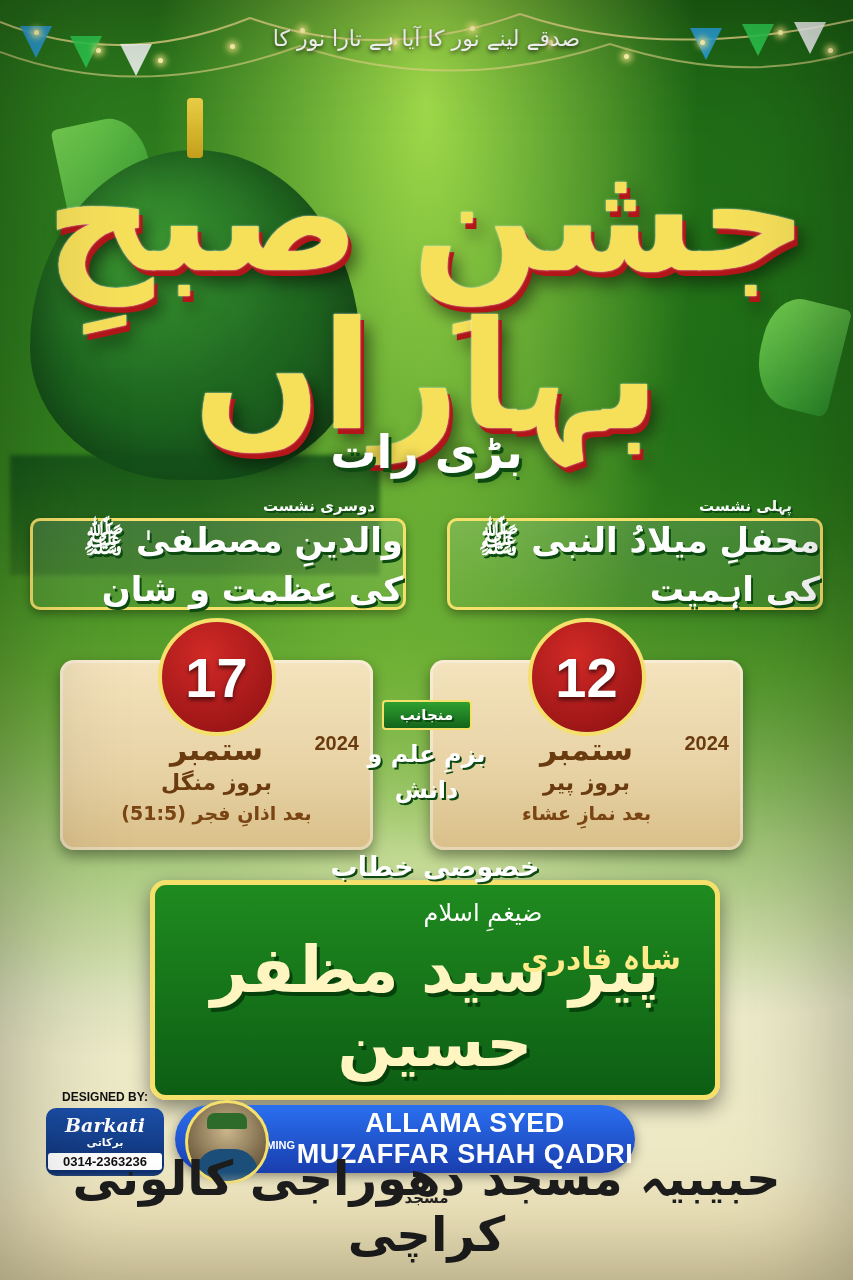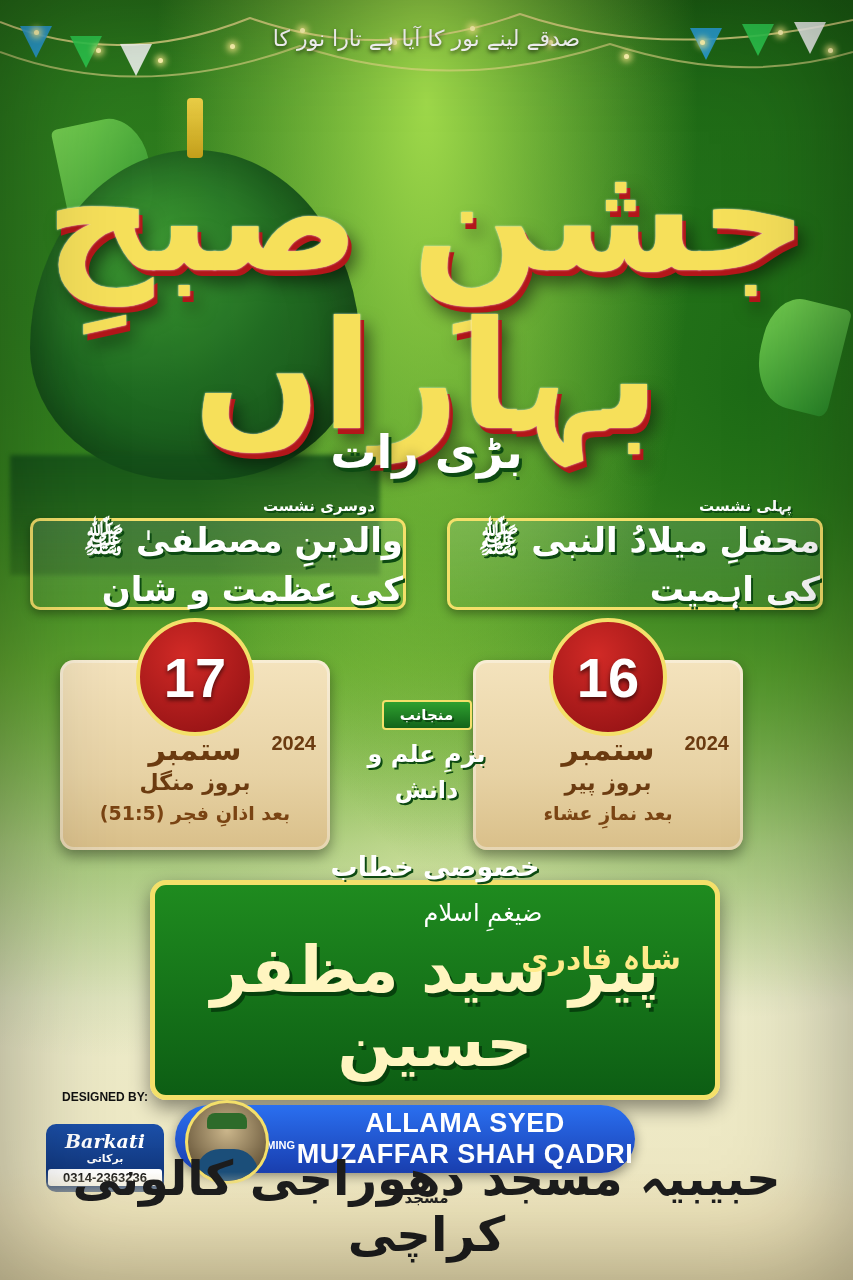--- a/index.html
+++ b/index.html
@@ -67,21 +67,21 @@
   }
   .session .s-label{
     position:absolute;top:-24px;right:28px;color:#fff;font-size:15px;font-weight:bold;
     text-shadow:2px 2px 0 #0d4a12;
   }
   .session .s-text{color:#fff;font-size:34px;font-weight:bold;text-shadow:2px 3px 0 #0d4a12;}
   #sessionA{right:30px;}
   #sessionB{left:30px;}
   
   .scroll{
-    position:absolute;top:660px;width:270px;height:190px;border-radius:14px;
+    position:absolute;top:660px;width:313px;height:190px;border-radius:14px;
     background:linear-gradient(180deg,#f4e3bd 0%,#e7d2a4 60%,#d9bf89 100%);
     box-shadow:0 6px 14px rgba(0,0,0,.4), inset 0 0 0 3px rgba(255,255,255,.35);
   }
   #scrollRight{right:110px;}
   #scrollLeft{left:60px;}
   .daybadge{
     position:absolute;top:-42px;left:50%;transform:translateX(-50%);
     width:110px;height:110px;border-radius:50%;
     background:radial-gradient(circle at 40% 30%,#d12a26,#8c0f12);
     border:4px solid #f4e06a;
@@ -132,21 +132,21 @@
     background:radial-gradient(circle at 50% 35%,#cbb68b,#4a3a22);
     border:3px solid #f4e06a;overflow:hidden;
   }
   .speaker-photo .cap{position:absolute;left:50%;top:10px;transform:translateX(-50%);width:40px;height:16px;background:#2d6b2a;border-radius:8px 8px 2px 2px;}
   .speaker-photo .body{position:absolute;left:50%;bottom:0;transform:translateX(-50%);width:62px;height:32px;background:#1c4f7a;border-radius:24px 24px 0 0;}
   
   .designed{
     position:absolute;left:46px;top:1090px;width:118px;text-align:center;color:#111;font-size:12px;font-weight:bold;
   }
   .designed .box{
-    margin-top:20px;background:linear-gradient(180deg,#1b4fa8,#0e2f6d);border-radius:10px;padding:6px 2px;color:#fff;
+    margin-top:4px;background:linear-gradient(180deg,#1b4fa8,#0e2f6d);border-radius:10px;padding:6px 2px;color:#fff;
   }
   .designed .brand{font-size:19px;font-weight:bold;font-family:"DejaVu Serif",serif;font-style:italic;}
   .designed .brandur{font-size:11px;}
   .designed .phone{margin-top:4px;background:#fff;color:#111;font-size:13px;font-weight:bold;border-radius:3px;padding:1px 0;}
   
   .footer{
     position:absolute;left:0;bottom:0;width:853px;height:108px;
     background:linear-gradient(180deg,rgba(239,230,192,0) 0%, #efe5bc 35%, #e8dcae 100%);
   }
   .footer .fname{
@@ -208,21 +208,21 @@
       <span class="s-label urdu">پہلی نشست</span>
       <span class="s-text urdu">محفلِ میلادُ النبی ﷺ کی اہمیت</span>
     </div>
     <div class="session" id="sessionB">
       <span class="s-label urdu">دوسری نشست</span>
       <span class="s-text urdu">والدینِ مصطفیٰ ﷺ کی عظمت و شان</span>
     </div>
   </div>
 
   <div class="scroll" id="scrollRight">
-    <div class="daybadge">16</div>
+    <div class="daybadge">12</div>
     <div class="year">2024</div>
     <div class="month urdu">ستمبر</div>
     <div class="dayname urdu">بروز پیر</div>
     <div class="time urdu">بعد نمازِ عشاء</div>
   </div>
 
   <div class="scroll" id="scrollLeft">
     <div class="daybadge">17</div>
     <div class="year">2024</div>
     <div class="month urdu">ستمبر</div>

